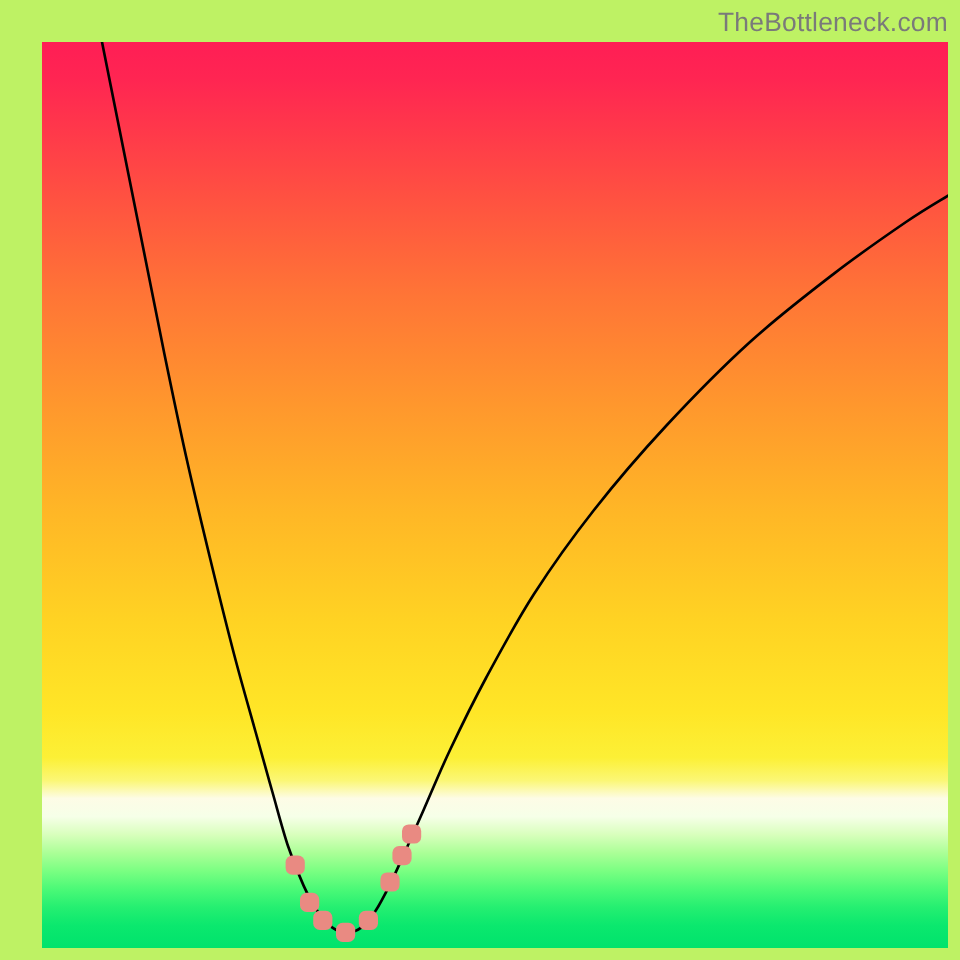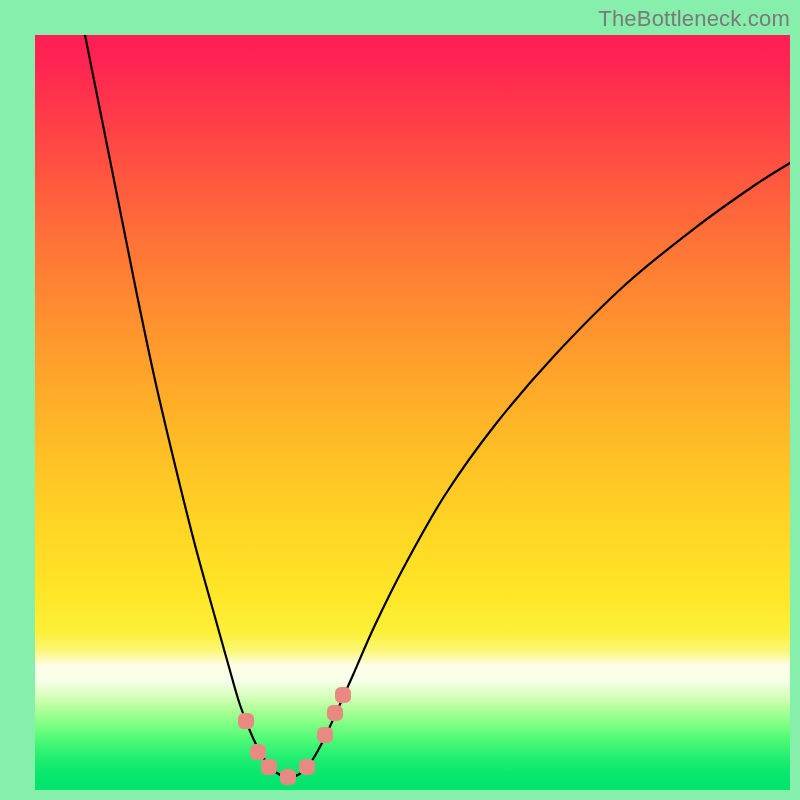--- a/index.html
+++ b/index.html
@@ -10,21 +10,21 @@
     background: #000;
     overflow: hidden;
     font-family: Arial, Helvetica, sans-serif;
   }
   .frame {
     position: absolute;
     left: 0;
     top: 0;
     width: 800px;
     height: 800px;
-    background: #86efac;
+    background: #bef264;
   }
   .plot {
     position: absolute;
     left: 35px;
     top: 35px;
     width: 755px;
     height: 755px;
     overflow: hidden;
   }
   .gradient {

